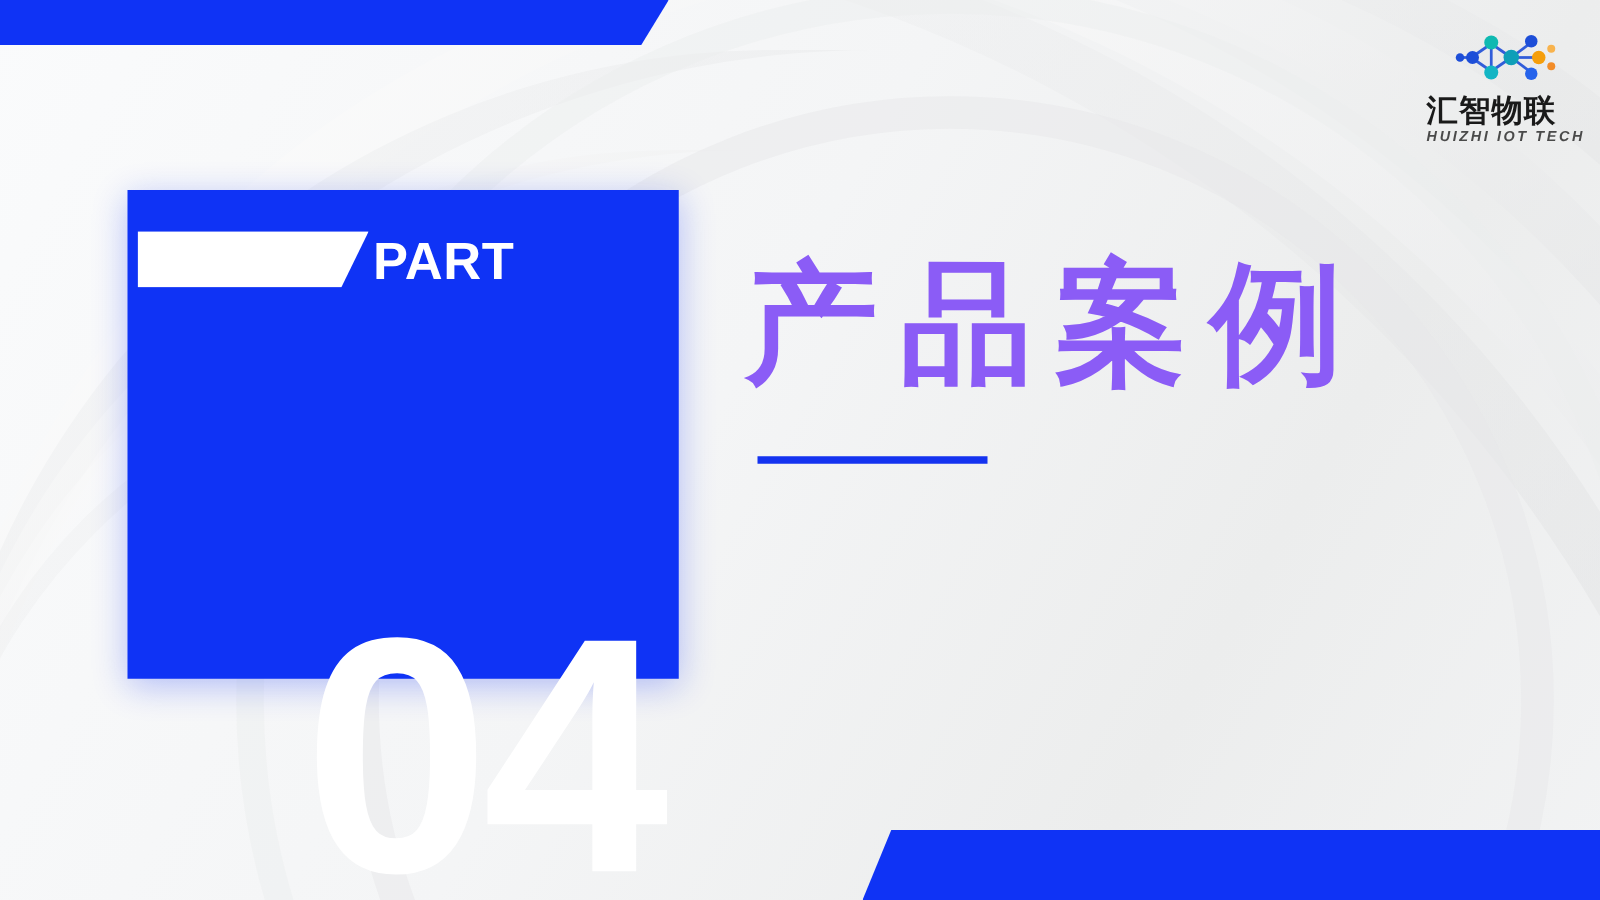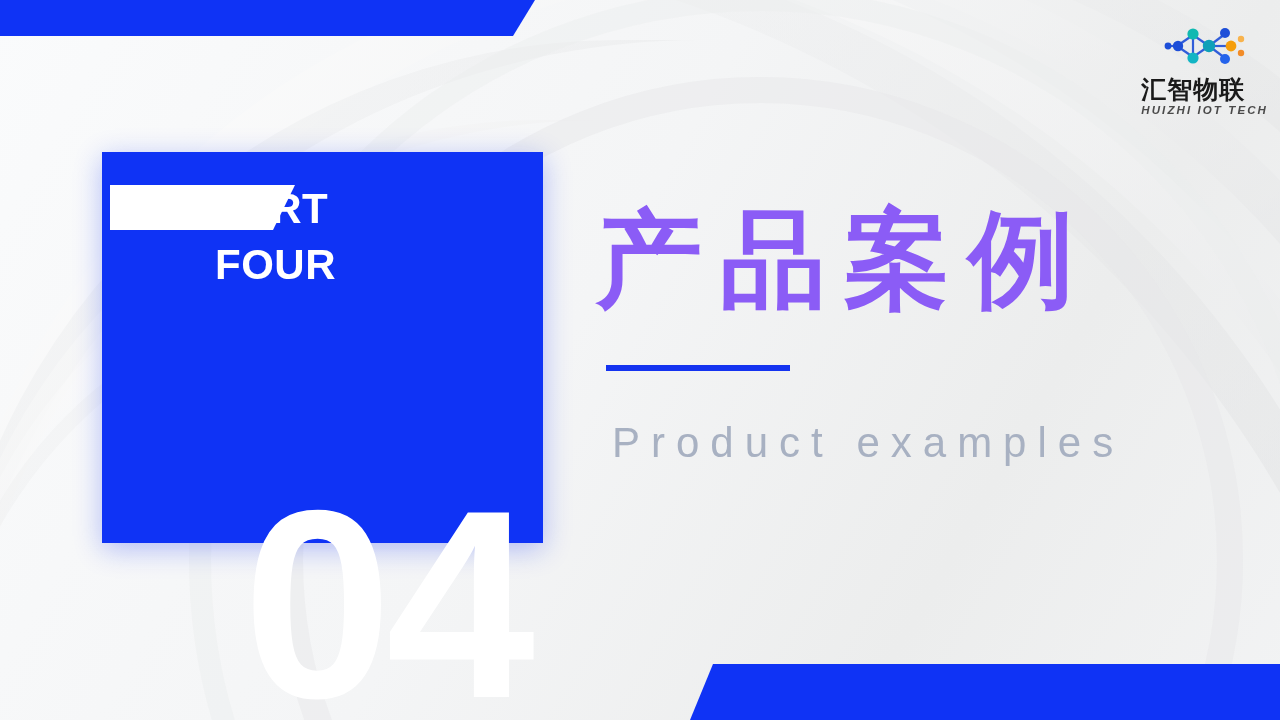--- a/index.html
+++ b/index.html
@@ -70,24 +70,24 @@
     position: absolute;
     left: 8px;
     top: 33px;
     width: 185px;
     height: 45px;
     background: #ffffff;
     clip-path: polygon(0 0, 185px 0, 163px 45px, 0 45px);
   }
   .panel-part {
     position: absolute;
-    right: 68px;
+    right: 58px;
     top: 29px;
     width: 260px;
-    text-align: left;
+    text-align: center;
     color: #ffffff;
     font-weight: bold;
     font-size: 42px;
     line-height: 1.34;
     letter-spacing: 0.5px;
   }
   .panel-num {
     position: absolute;
     left: 0;
     right: 14px;
@@ -199,28 +199,26 @@
   </svg>
 
   <div class="ribbon-top"></div>
 
   <div class="ribbon-bottom"></div>
 
   <div class="panel">
     <div class="panel-bar"></div>
     <div class="panel-part">
       <div>PART</div>
-      <div>FOUR</div>
     </div>
     <div class="panel-num">04</div>
   </div>
 
   <div class="title-zh">产品案例</div>
   <div class="title-rule"></div>
-  <div class="title-en">Product examples</div>
 
   <div class="logo">
     <svg class="logo-mark" viewBox="0 0 92 44">
       <g stroke="#1d4ed8" stroke-width="2.2" fill="none" opacity="0.9">
         <line x1="18" y1="22" x2="34" y2="11"></line>
         <line x1="18" y1="22" x2="34" y2="33"></line>
         <line x1="34" y1="11" x2="50" y2="22"></line>
         <line x1="34" y1="33" x2="50" y2="22"></line>
         <line x1="34" y1="11" x2="34" y2="33"></line>
         <line x1="50" y1="22" x2="66" y2="10"></line>

